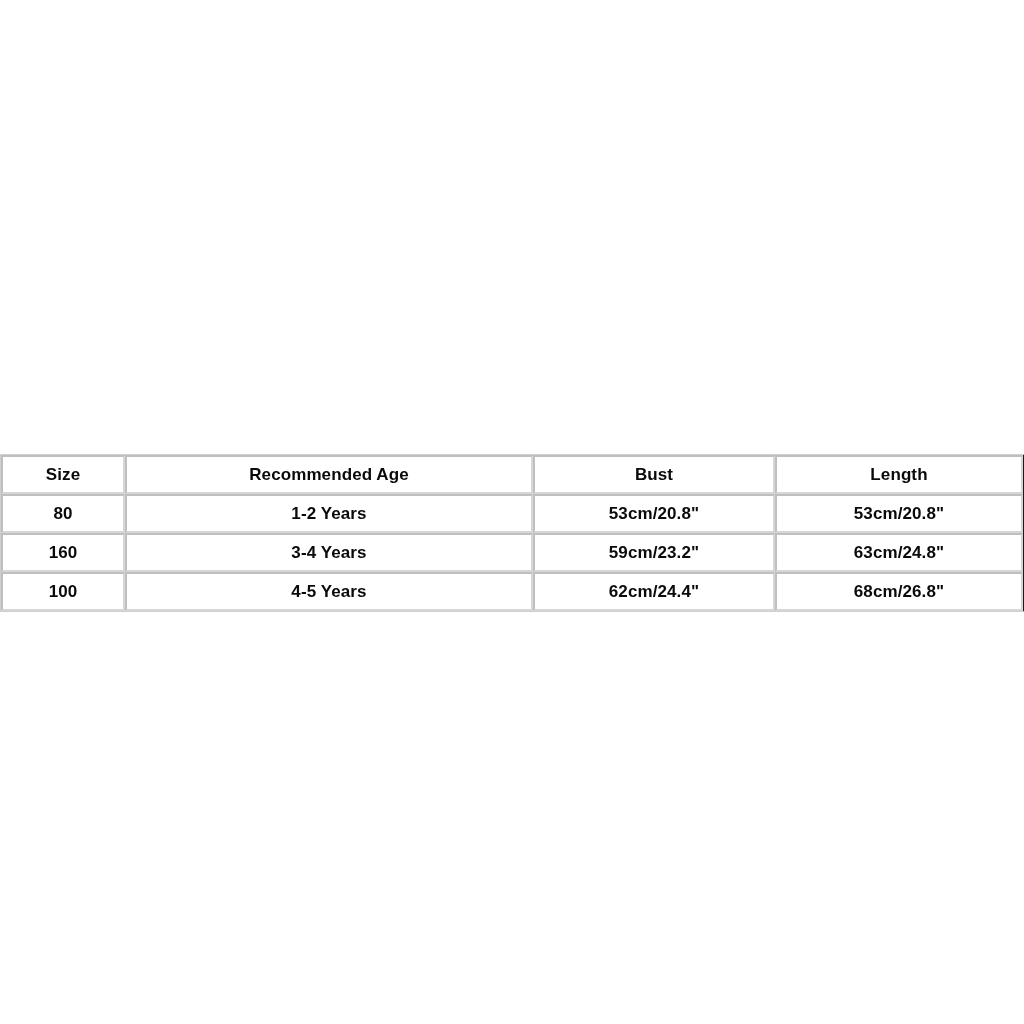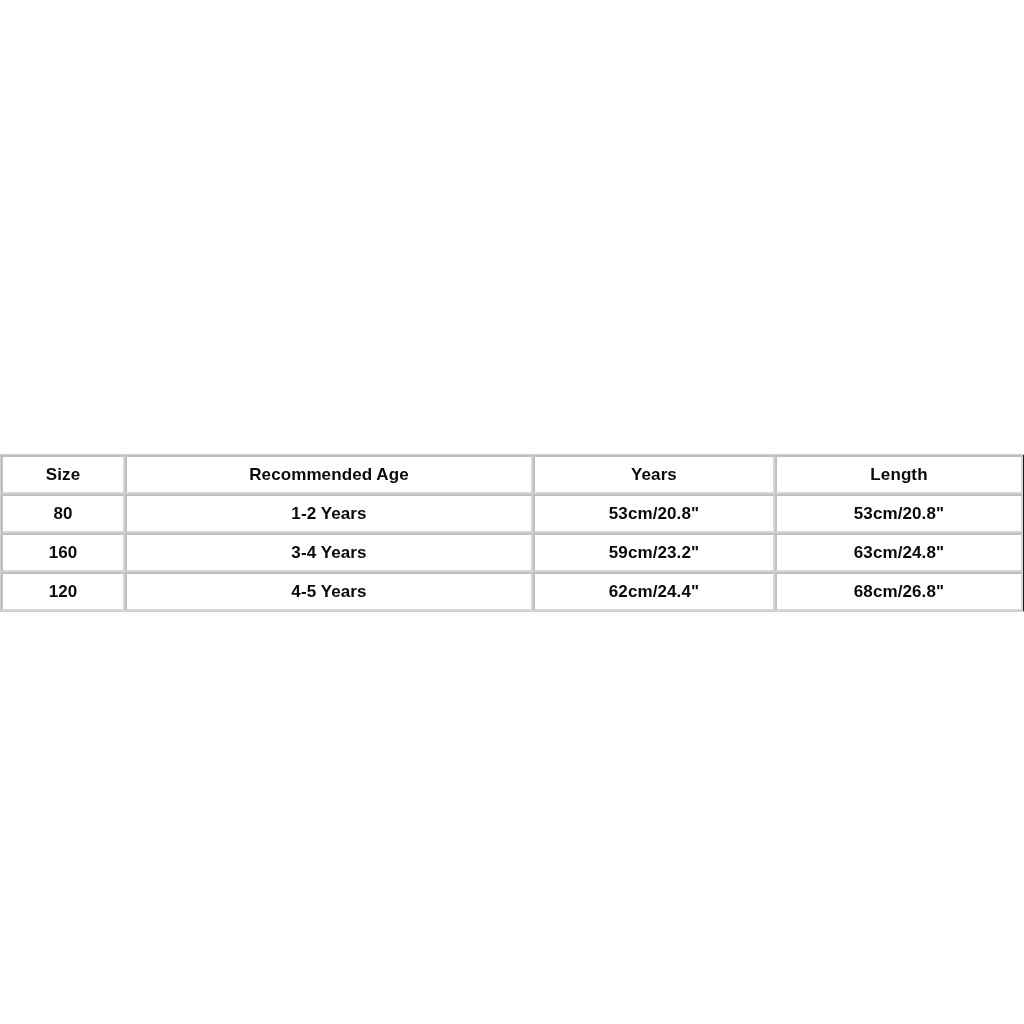--- a/index.html
+++ b/index.html
@@ -82,41 +82,41 @@
       <colgroup>
         <col class="col-size">
         <col class="col-age">
         <col class="col-bust">
         <col class="col-length">
       </colgroup>
       <tbody>
         <tr class="header-row">
           <td>Size</td>
           <td>Recommended Age</td>
-          <td>Years</td>
+          <td>Bust</td>
           <td>Length</td>
         </tr>
 
         <tr>
           <td>80</td>
           <td>1-2 Years</td>
           <td>53cm/20.8"</td>
           <td>53cm/20.8"</td>
         </tr>
 
 
         <tr>
           <td>160</td>
           <td>3-4 Years</td>
           <td>59cm/23.2"</td>
           <td>63cm/24.8"</td>
         </tr>
 
         <tr>
-          <td>120</td>
+          <td>100</td>
           <td>4-5 Years</td>
           <td>62cm/24.4"</td>
           <td>68cm/26.8"</td>
         </tr>
       </tbody>
     </table>
   </div>
 
 </div>
 

